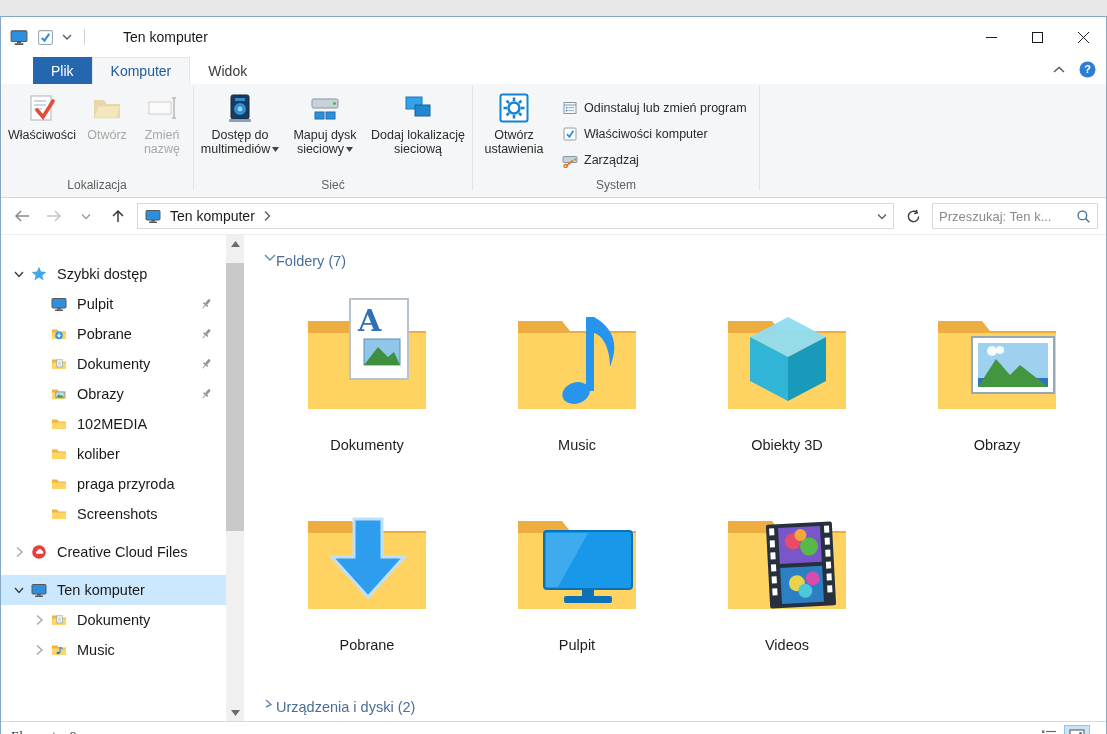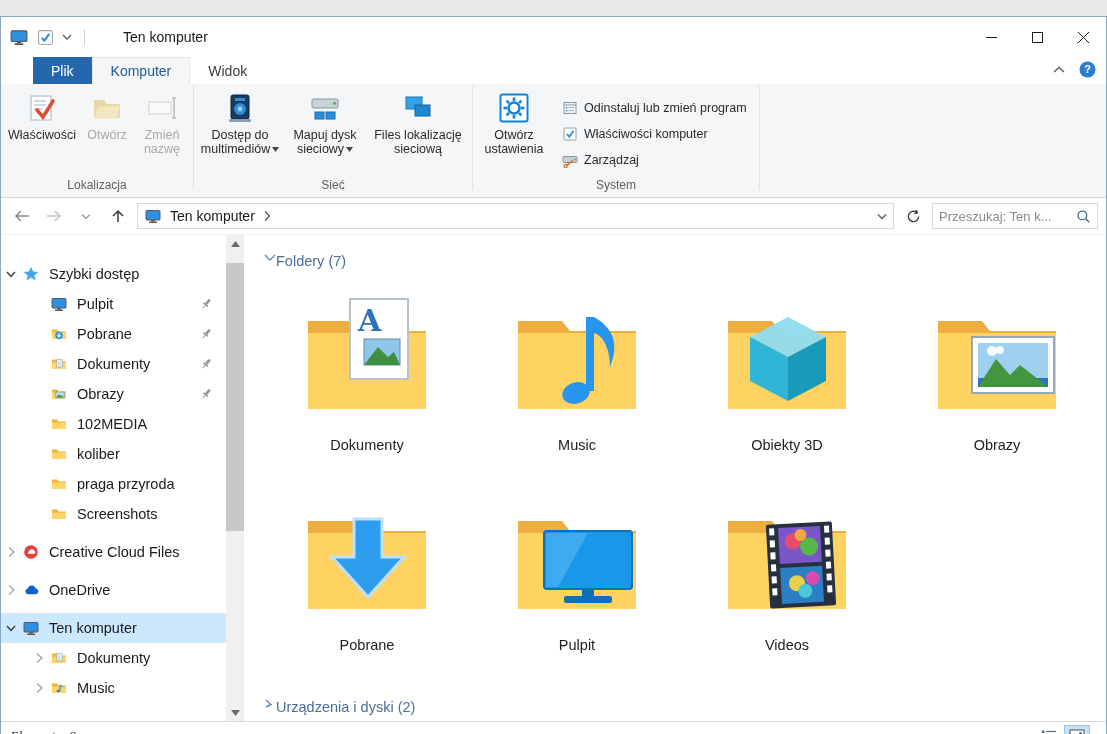--- a/index.html
+++ b/index.html
@@ -45,21 +45,21 @@
   .crumb-text{ font-size:14px; color:#1a1a1a; padding:0 2px; }
   .crumb-dd{ margin-left:auto; }
   .refreshbtn{ width:26px; height:26px; display:flex; align-items:center; justify-content:center; }
   .searchbox{ width:166px; height:26px; border:1px solid #d9d9d9; display:flex; align-items:center; padding:0 6px; gap:4px; }
   .searchbox input{ border:none; outline:none; flex:1; font-size:13px; color:#333; font-family:"Liberation Sans",sans-serif; width:100%; }
   .searchbox input::placeholder{ color:#8a8a8a; }
 
   
   .body{ position:absolute; top:218px; bottom:28px; left:0; right:0; display:flex; overflow:hidden; }
   .sidebar{ width:225px; padding-top:24px; overflow:hidden; flex-shrink:0; }
-  .side-item{ height:30px; display:flex; align-items:center; padding-left:0; font-size:14.5px; color:#1a1a1a; cursor:default; }
+  .side-item{ height:30px; display:flex; align-items:center; padding-left:8px; font-size:14.5px; color:#1a1a1a; cursor:default; }
   .side-item.selected{ background:#cce8ff; }
   .chev{ width:20px; display:flex; justify-content:center; flex-shrink:0; }
   .sicon{ width:20px; display:flex; justify-content:center; margin-right:8px; flex-shrink:0; }
   .lvl2{ padding-left:48px; }
   .lvl2c{ padding-left:28px; }
   .slabel{ white-space:nowrap; }
   .pin{ margin-left:auto; margin-right:12px; opacity:.75; }
   .mt8{ margin-top:8px; }
 
   .scrollbar{ width:18px; background:#f0f0f0; position:relative; flex-shrink:0; }
@@ -239,21 +239,21 @@
                 <path d="M0 0 L7 0 L3.5 5 Z" fill="#444"></path>
               </svg></span>
         </div>
         <div class="rbtn" style="width:104px">
           <span class="ricon32">
             <svg width="32" height="32" viewBox="0 0 32 32">
               <rect x="4" y="5" width="16" height="12" fill="#35a2e8" stroke="#1b76b8"></rect>
               <rect x="13" y="13" width="15" height="11" fill="#1f86cf" stroke="#15659e"></rect>
             </svg>
           </span>
-          <span class="rlabel">Files lokalizację sieciową</span>
+          <span class="rlabel">Dodaj lokalizację sieciową</span>
         </div>
       </div>
       <div class="rgroup-label">Sieć</div>
     </div>
     <div class="rdivider"></div>
 
     <div class="rgroup" style="width:286px">
       <div class="rbuttons" style="justify-content:flex-start; padding-left:6px">
         <div class="sysrow">
           <div class="rbtn" style="width:70px">
@@ -477,33 +477,20 @@
               <use href="#chevR16"></use>
             </svg>
           </span>
         <span class="sicon">
           <svg width="16" height="16" viewBox="0 0 16 16">
               <circle cx="8" cy="8" r="6.8" fill="#e5403c"></circle>
               <path d="M5 9.8 h5.8 c.9 0 1.6-.7 1.6-1.5 0-.8-.6-1.4-1.4-1.5 C10.8 5.7 10 5 8.9 5 7.9 5 7 5.6 6.8 6.6 6 6.7 5.2 7.4 5 9.8 Z" fill="#fff"></path>
             </svg>
         </span>
         <span class="slabel">Creative Cloud Files</span>
-      </div>
-      <div class="side-item mt8">
-        <span class="chev">
-            <svg width="16" height="16" viewBox="0 0 16 16">
-              <use href="#chevR16"></use>
-            </svg>
-          </span>
-        <span class="sicon">
-          <svg width="17" height="16" viewBox="0 0 16 16">
-              <path d="M4.2 12.2 h7.6 c1.7 0 3-1.3 3-2.9 0-1.5-1.1-2.7-2.6-2.9 C11.6 4.6 10 3.4 8.2 3.4 6.3 3.4 4.8 4.7 4.4 6.4 3 6.6 1.9 7.8 1.9 9.3 c0 1.6 1.3 2.9 2.3 2.9 Z" fill="#0e64c8"></path>
-            </svg>
-        </span>
-        <span class="slabel">OneDrive</span>
       </div>
 
       <div class="side-item mt8 selected">
         <span class="chev">
             <svg width="16" height="16" viewBox="0 0 16 16">
               <use href="#chevD16"></use>
             </svg>
           </span>
         <span class="sicon">
             <svg width="16" height="16" viewBox="0 0 16 16">

